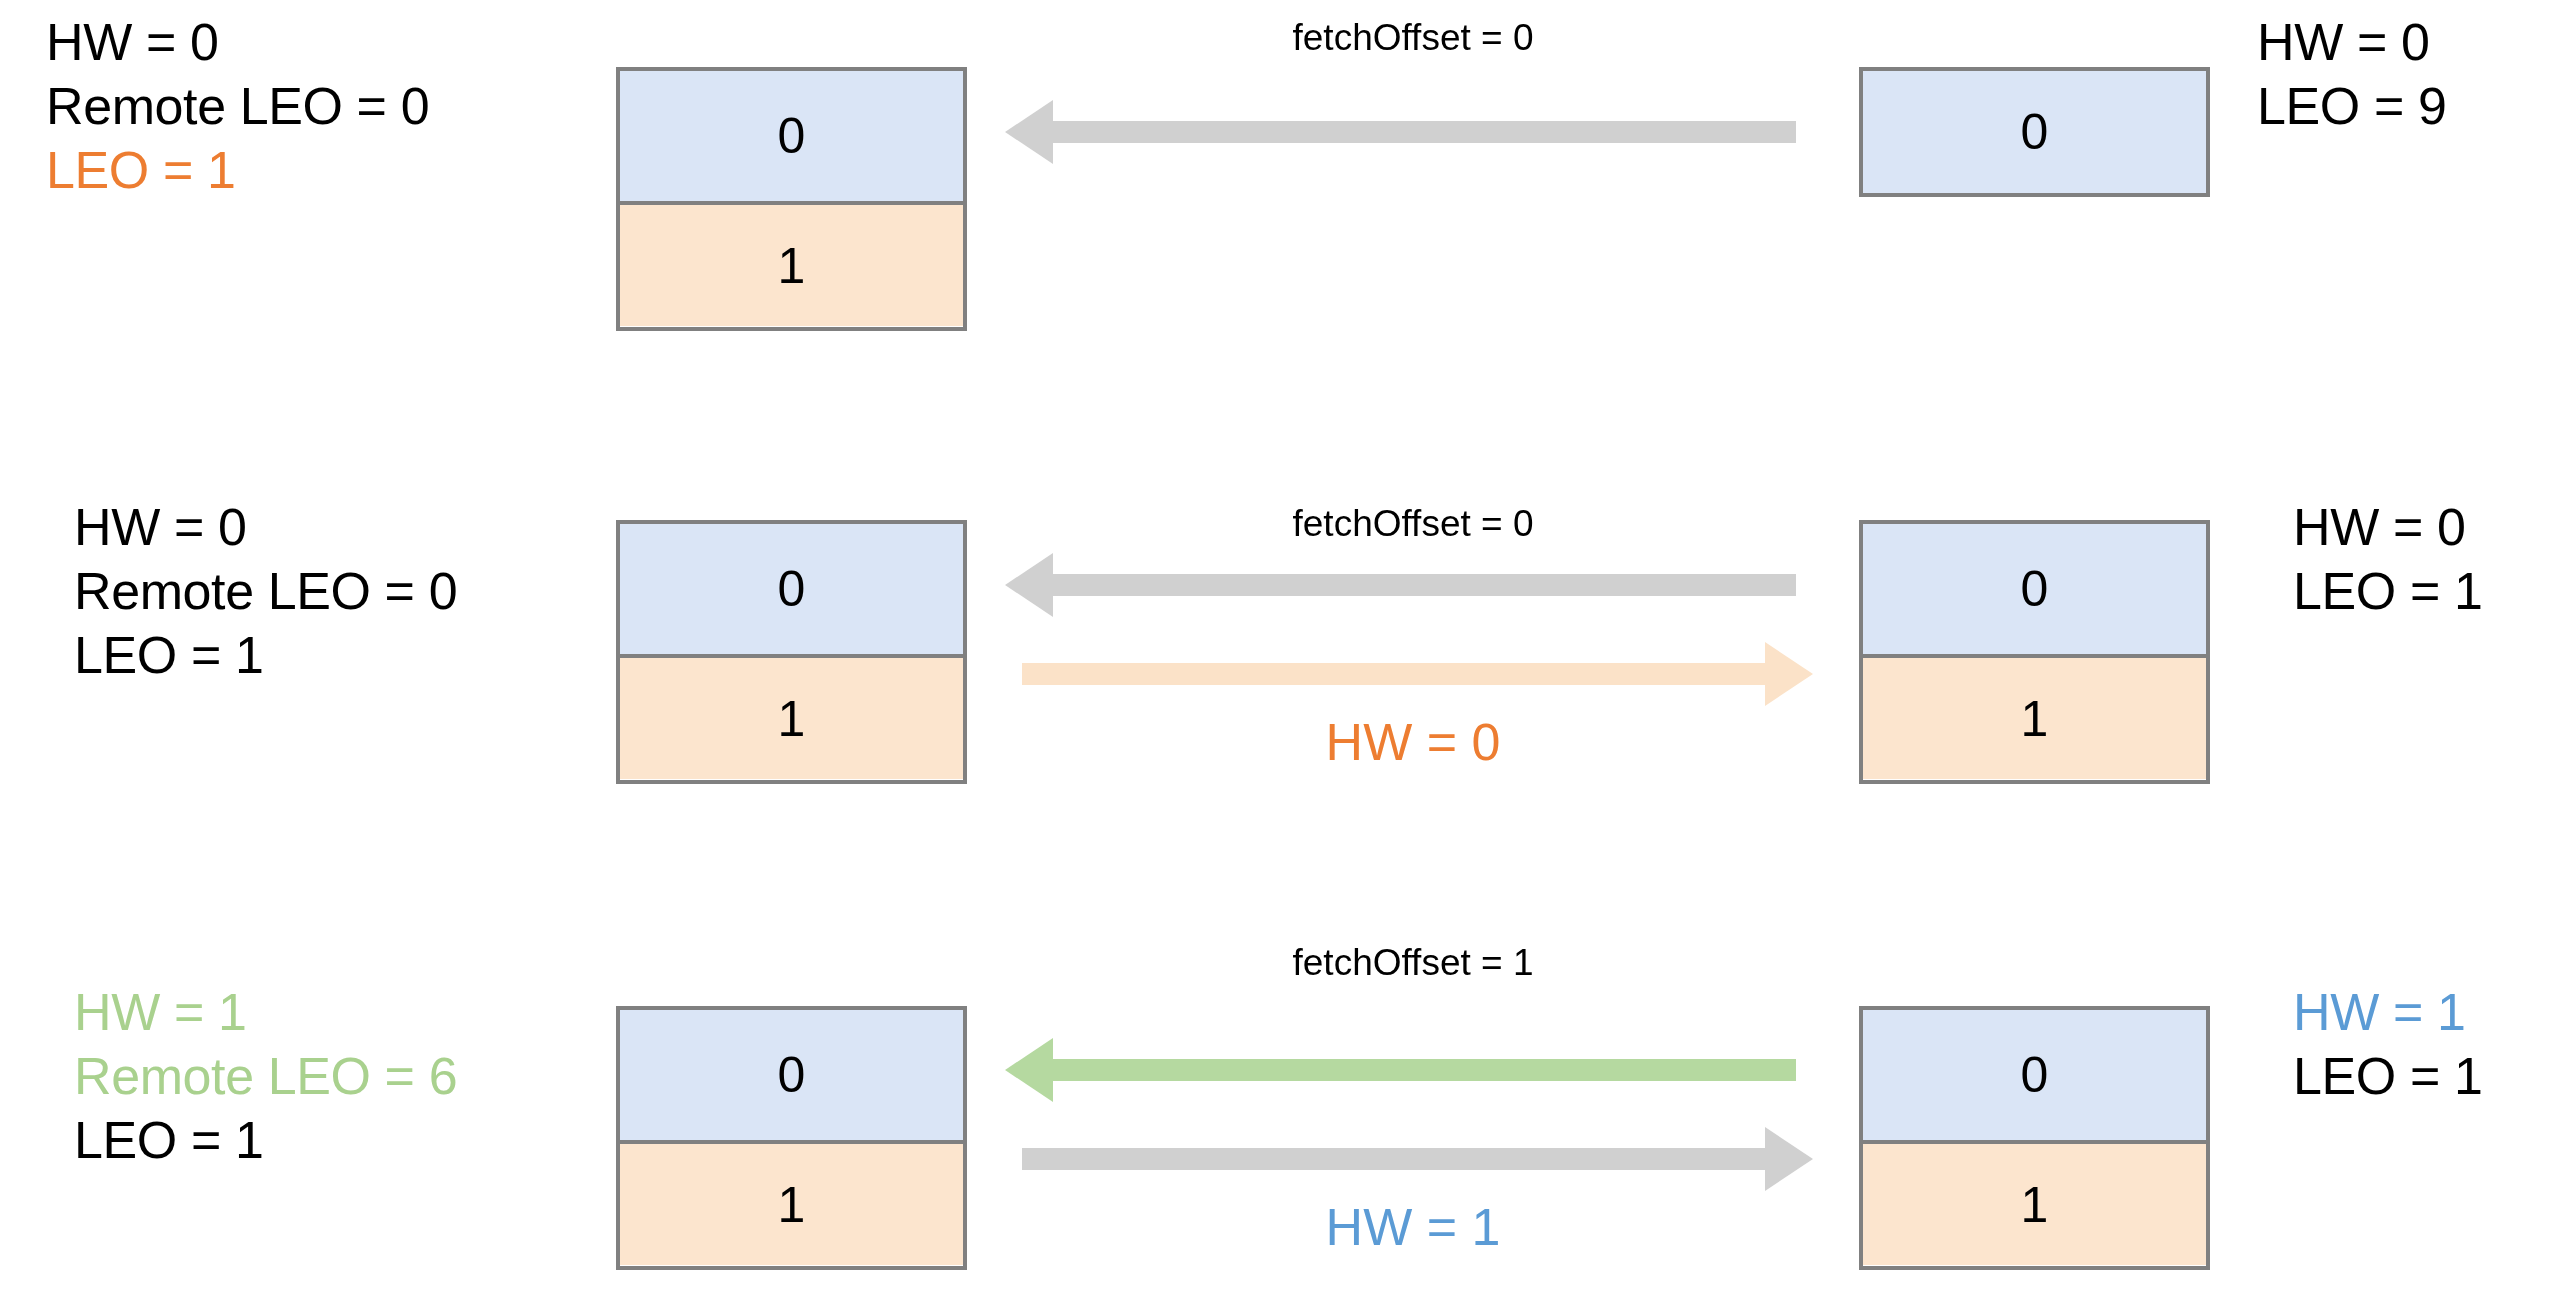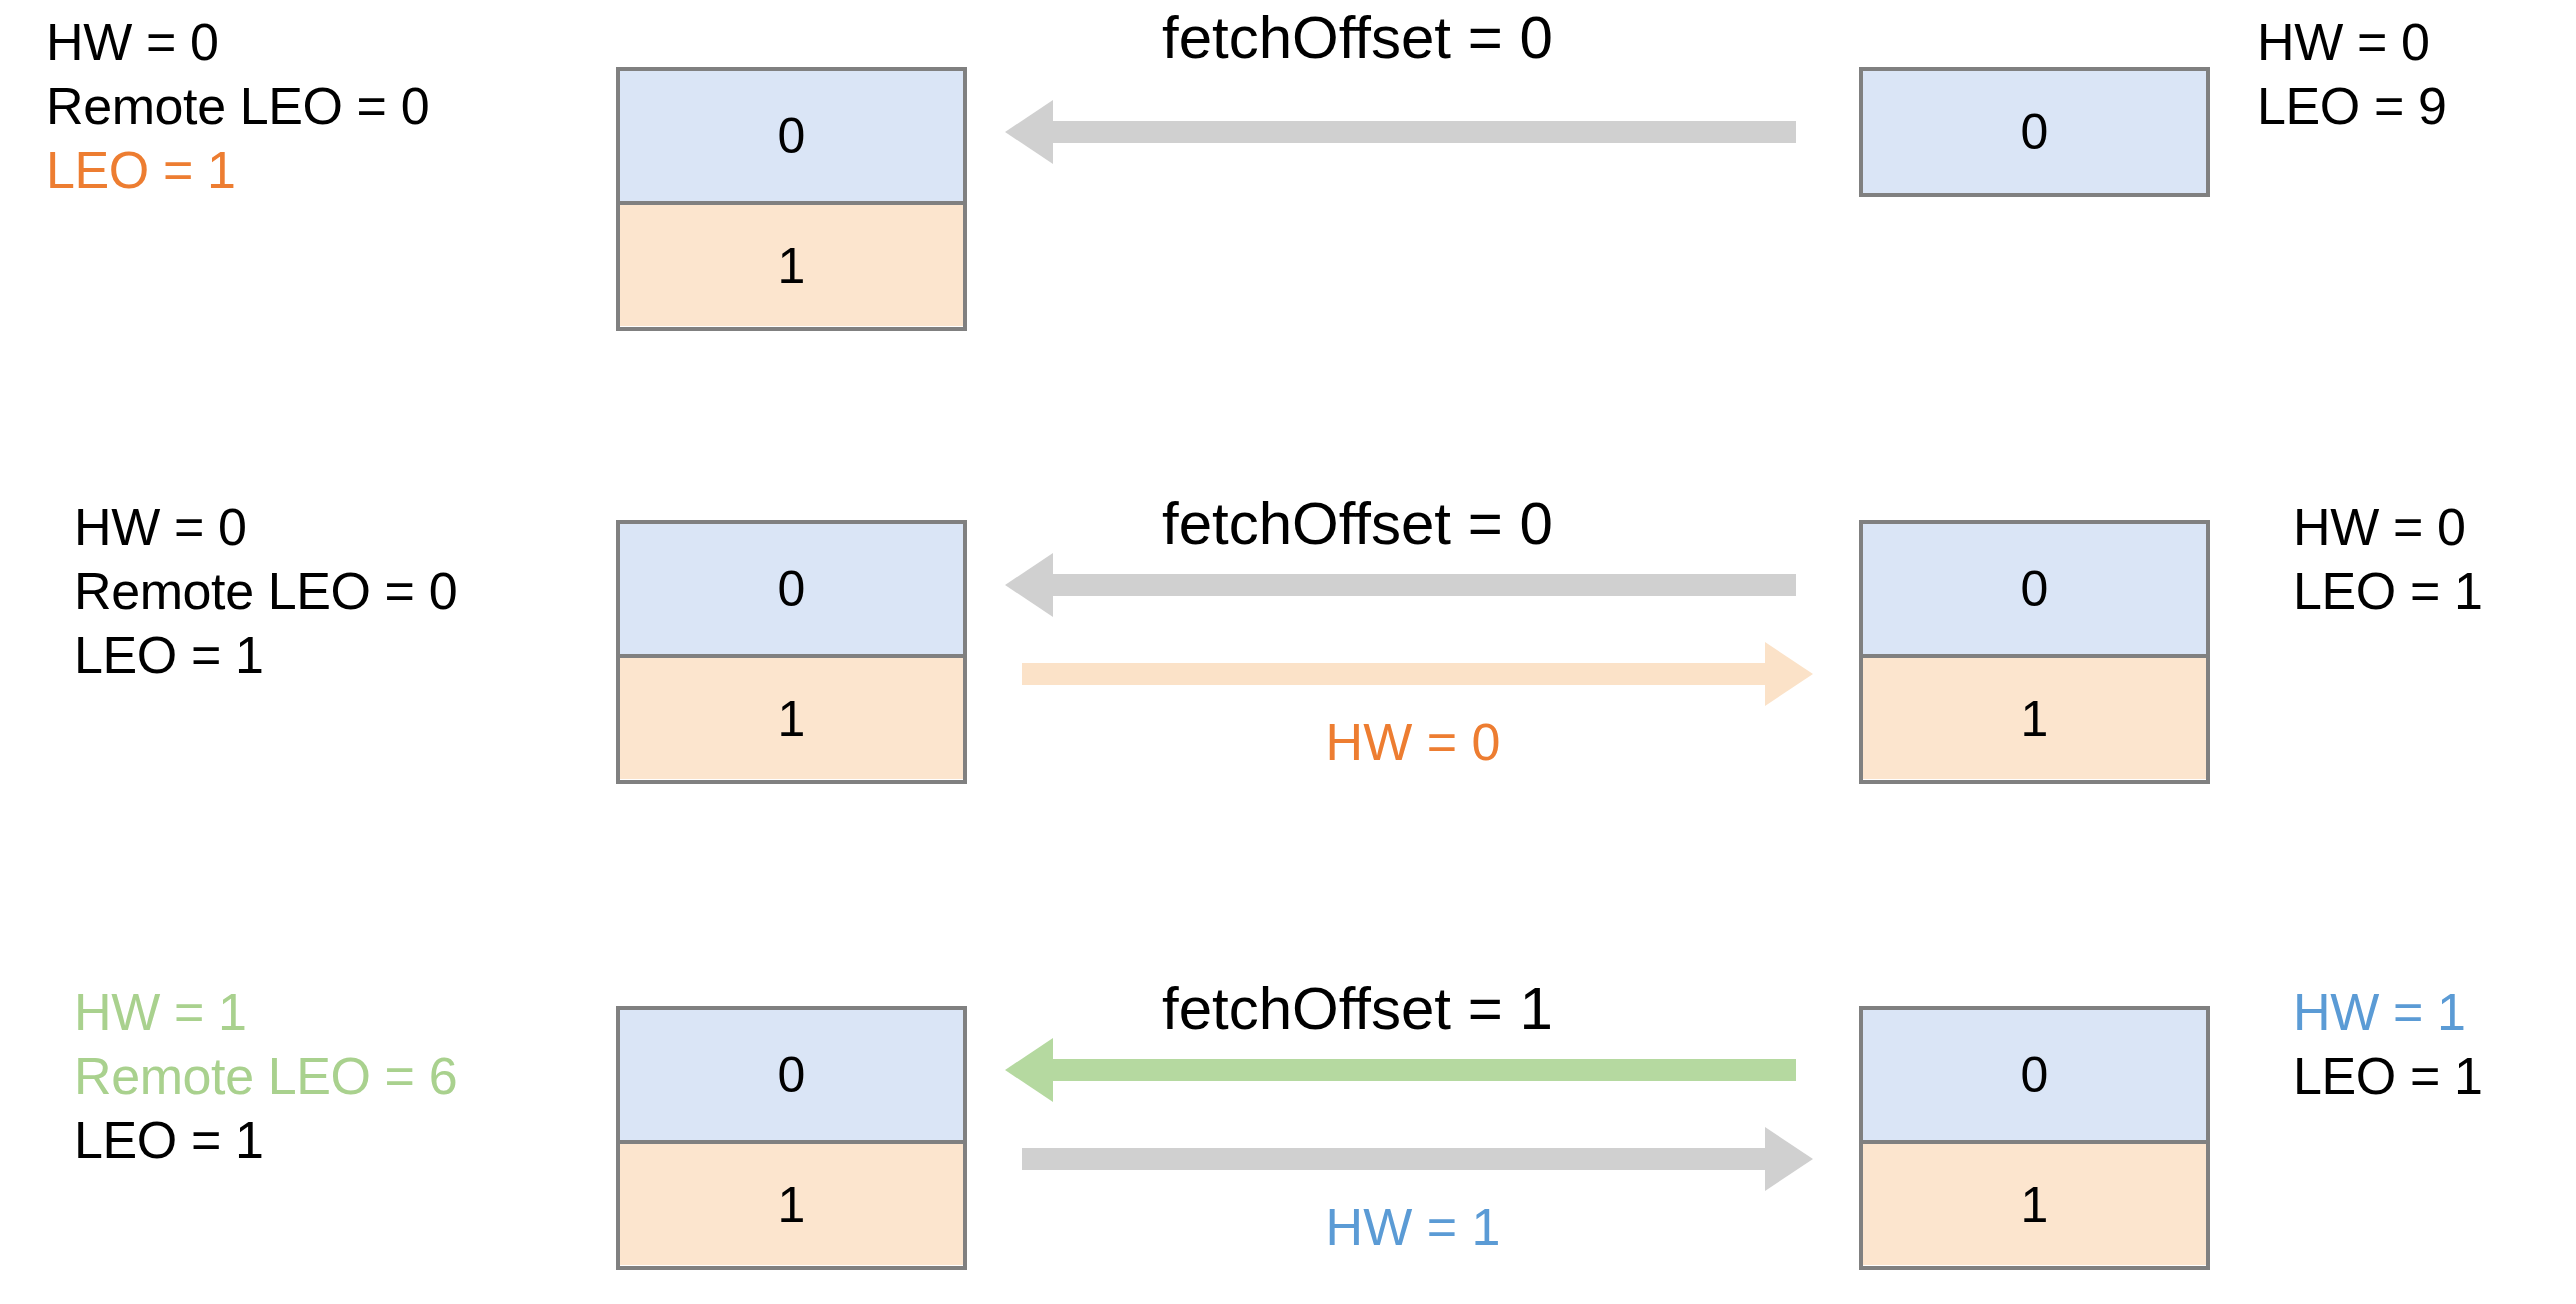--- a/index.html
+++ b/index.html
@@ -80,24 +80,25 @@
   
   .arrow-label {
     position: absolute;
     font-size: 52px;
     line-height: 52px;
     white-space: nowrap;
     text-align: center;
   }
   .fetch-label {
     position: absolute;
-    font-size: 60px;
+    font-size: 37px;
     line-height: 52px;
     color: #000000;
     white-space: nowrap;
+    text-align: center;
   }
 </style>
 </head>
 <body>
 
 <div class="stage">
 
   <div>
 
     <div class="label-block" style="left:46px; top:10px;">
@@ -172,21 +173,21 @@
       <span class="line c-green">HW = 1</span>
       <span class="line c-green">Remote LEO = 6</span>
       <span class="line c-black">LEO = 1</span>
     </div>
 
     <div class="logbox" style="left:616px; top:1006px; width:351px; height:264px;">
       <div class="cell blue" style="height:130px;">0</div>
       <div class="cell orange sep" style="height:125px;">1</div>
     </div>
 
-    <div class="fetch-label" style="left:1162px; top:983px; width:502px;">fetchOffset = 1</div>
+    <div class="fetch-label" style="left:1162px; top:937px; width:502px;">fetchOffset = 1</div>
 
     <div class="arrow left" style="left:1005px; top:1070px; width:791px;">
       <div class="shaft" style="left:48px; right:0; background:#B5D9A0;"></div>
       <div class="head" style="border-right:48px solid #B5D9A0;"></div>
     </div>
 
     <div class="arrow right" style="left:1022px; top:1159px; width:791px;">
       <div class="shaft" style="left:0; right:48px; background:#D0D0D0;"></div>
       <div class="head" style="border-left:48px solid #D0D0D0;"></div>
     </div>

